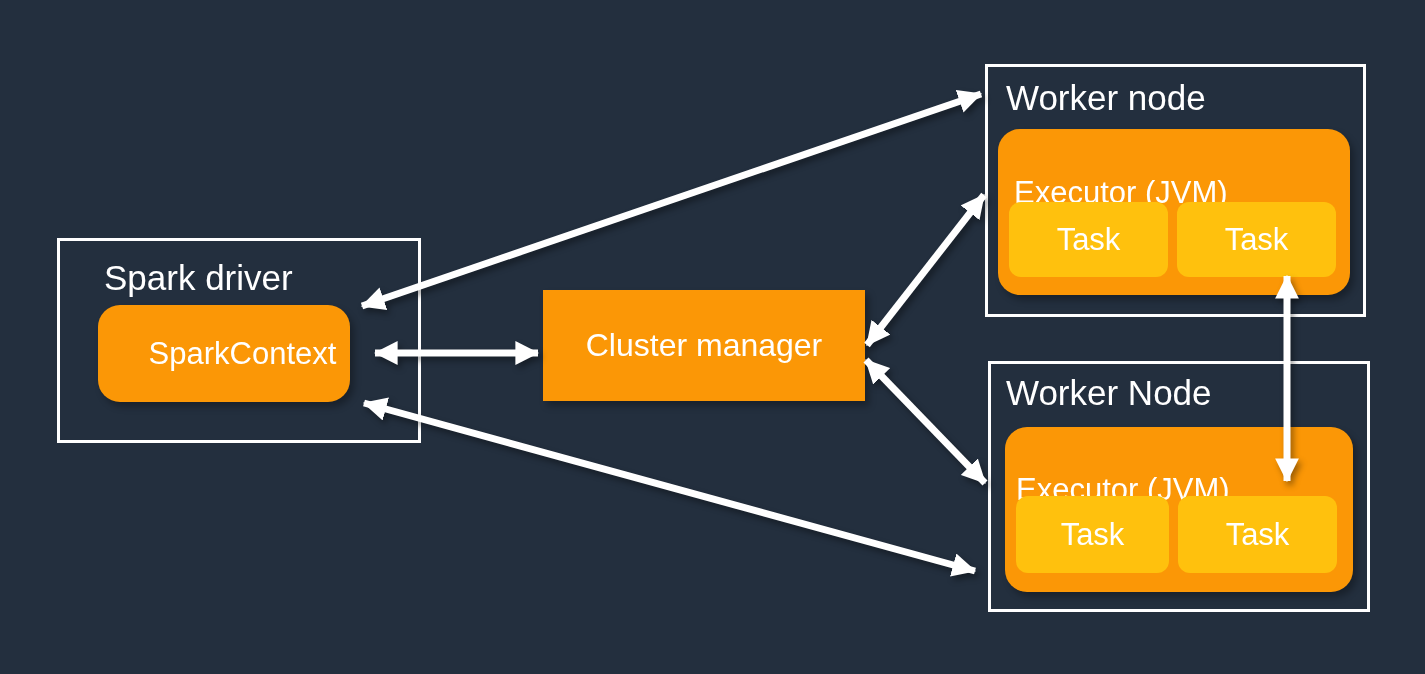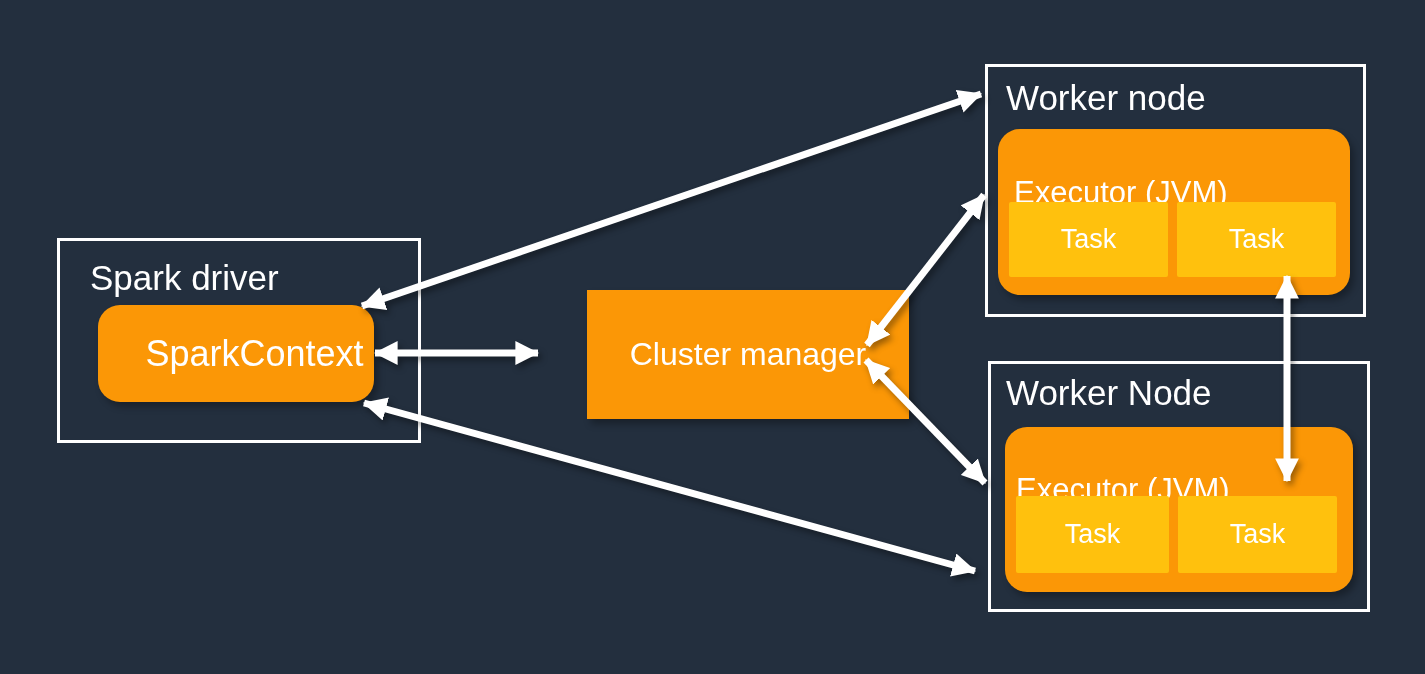--- a/index.html
+++ b/index.html
@@ -48,22 +48,22 @@
     position: absolute;
     color: var(--text-white);
     font-size: 31px;
     white-space: nowrap;
     margin-top: 32px;
   }
   .task-box {
     position: absolute;
     background: var(--task-yellow);
     color: var(--text-white);
-    font-size: 27px;
-    border-radius: 2px;
+    font-size: 31px;
+    border-radius: 12px;
   }
   .arrow-layer {
     position: absolute;
     left: 0; top: 0;
     width: 1425px;
     height: 674px;
     pointer-events: none;
     filter: drop-shadow(3px 4px 3px rgba(0,0,0,0.38));
   }
   .arrow-layer line {
@@ -71,24 +71,24 @@
     stroke-width: 7;
   }
   .fs32 { font-size: 32px; }
 </style>
 </head>
 <body>
 
 <div class="stage">
 
   <div class="outline-box" style="left:57px; top:238px; width:364px; height:205px;"></div>
-  <div class="outline-label" style="left:90px; top:258px;">Spark driver</div>
-  <div class="orange-box rounded center-text" style="left:98px; top:305px; width:276px; height:97px; font-size:36px;padding-left:37px;">SparkContext</div>
+  <div class="outline-label" style="left:104px; top:258px;">Spark driver</div>
+  <div class="orange-box rounded center-text" style="left:98px; top:305px; width:252px; height:97px; font-size:31px;padding-left:37px;">SparkContext</div>
 
-  <div class="orange-box center-text fs32" style="left:543px; top:290px; width:322px; height:129px;margin-left:44px;">Cluster manager</div>
+  <div class="orange-box center-text fs32" style="left:543px; top:290px; width:322px; height:111px;">Cluster manager</div>
 
   <div class="outline-box" style="left:985px; top:64px; width:381px; height:253px;"></div>
   <div class="outline-label" style="left:1006px; top:78px;">Worker node</div>
   <div class="orange-box rounded" style="left:998px; top:129px; width:352px; height:166px;"></div>
   <div class="executor-label" style="left:1014px; top:143px;">Executor (JVM)</div>
   <div class="task-box center-text" style="left:1009px; top:202px; width:159px; height:75px;">Task</div>
   <div class="task-box center-text" style="left:1177px; top:202px; width:159px; height:75px;">Task</div>
 
   <div class="outline-box" style="left:988px; top:361px; width:382px; height:251px;"></div>
   <div class="outline-label" style="left:1006px; top:373px;">Worker Node</div>

